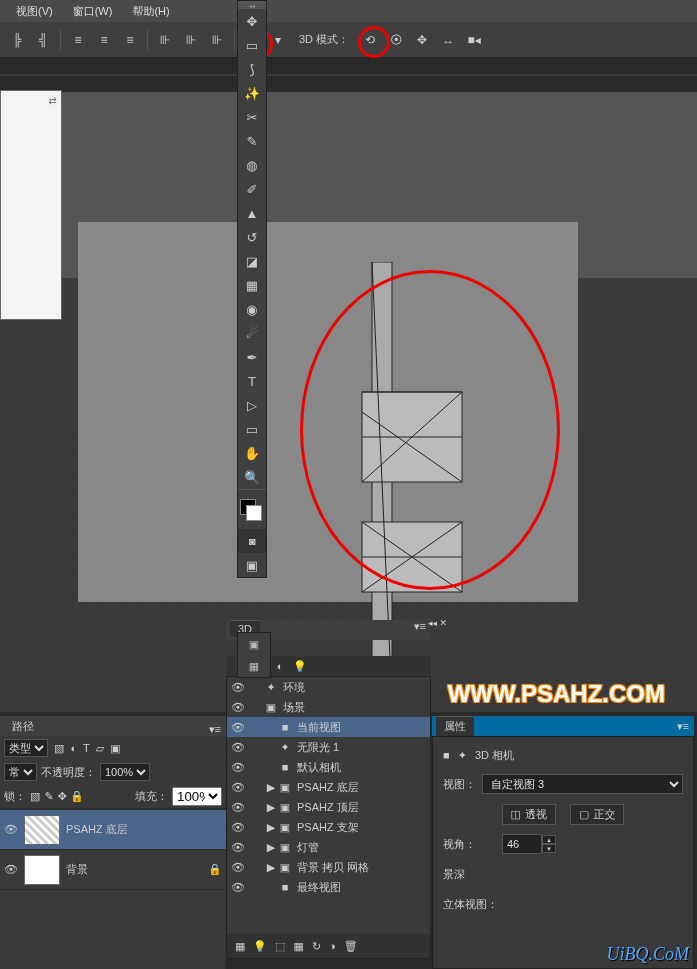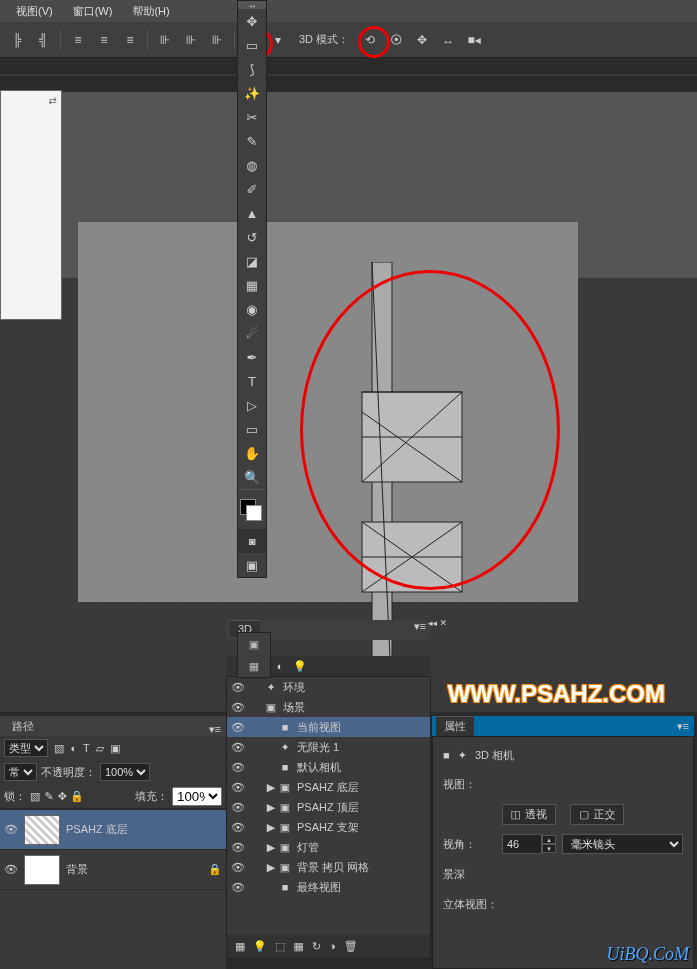--- a/index.html
+++ b/index.html
@@ -328,43 +328,43 @@
   <span class="winicon">▾≡</span>
 </div>
 <div class="prop-panel">
   <div class="title-row">
     <span>■</span>
     <span>✦</span>
     <span>3D 相机</span>
   </div>
   <div class="field-row">
     <label>视图：</label>
+    <select style="flex:1;">
+      <option>自定视图 3</option>
+    </select>
   </div>
   <div class="field-row" style="justify-content:center;gap:14px;">
     <span class="btn">
         <span>◫</span>
         <span>透视</span>
       </span>
     <span class="btn">
         <span>▢</span>
         <span>正交</span>
       </span>
   </div>
   <div class="field-row">
     <label>视角：</label>
     <span class="stepper">
       <input value="46" style="">
       <span class="step-btns">
           <span>▴</span>
           <span>▾</span>
         </span>
     </span>
-    <select style="flex:1;">
-      <option>毫米镜头</option>
-    </select>
   </div>
   <div class="field-row">
     <label>景深</label>
   </div>
   <div class="field-row">
     <label>立体视图：</label>
   </div>
 </div>
 
 <div class="layers-head">

